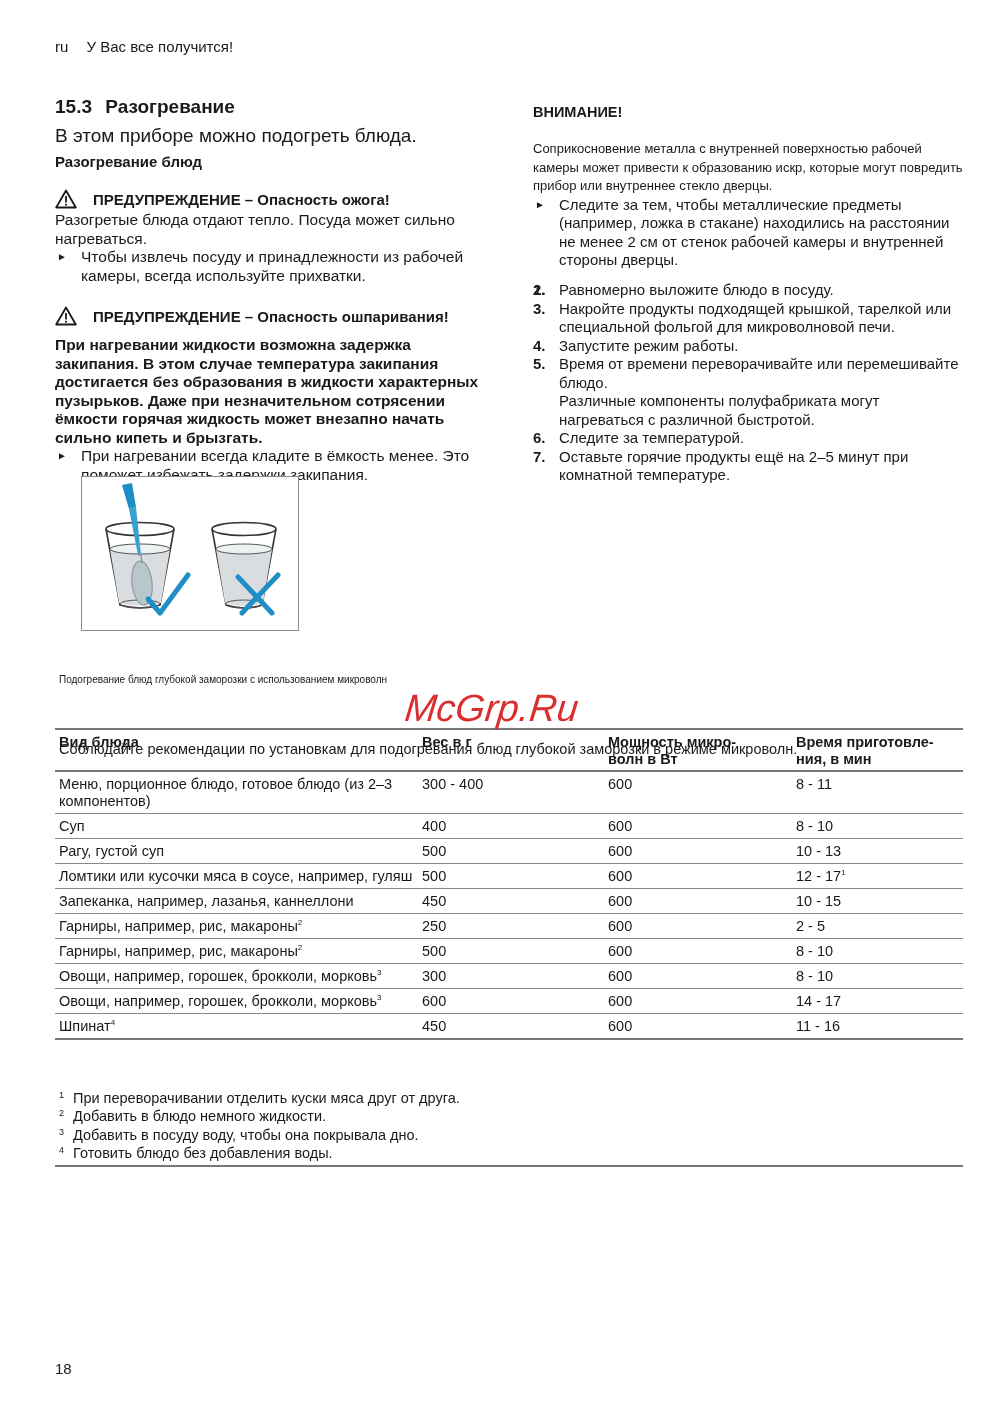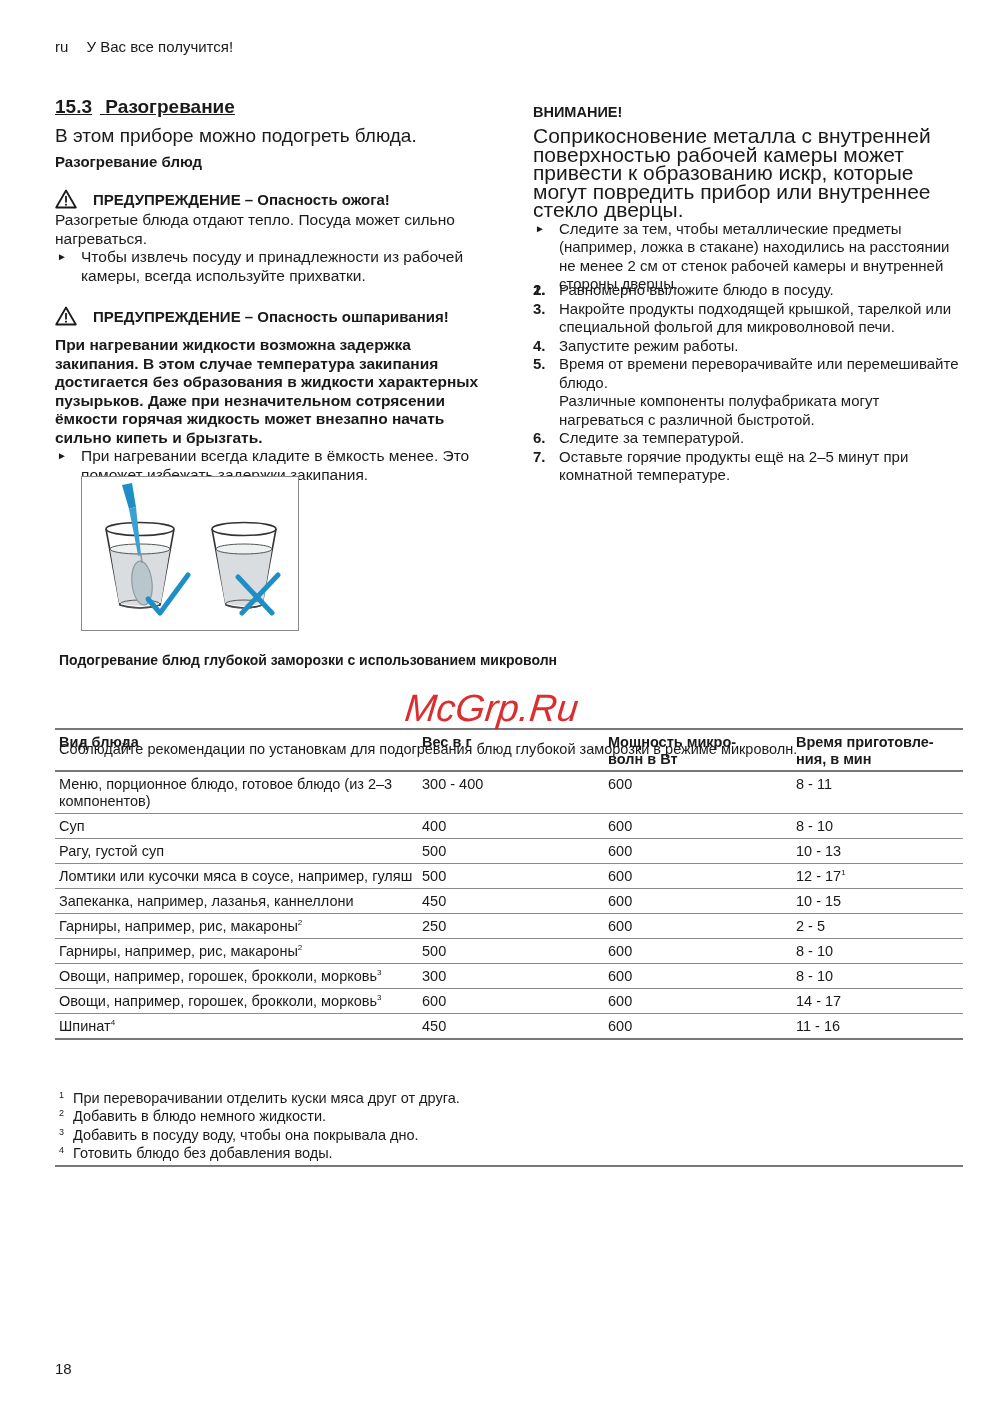--- a/index.html
+++ b/index.html
@@ -3,41 +3,41 @@
   <meta charset="utf-8">
   <style>
     html, body { margin: 0; padding: 0; background: #ffffff; }
     body {
       width: 1000px; height: 1414px; position: relative; overflow: hidden;
       font-family: "Liberation Sans", sans-serif; color: #1a1a1a;
     }
     .abs { position: absolute; }
     .header { left: 55px; top: 38px; font-size: 15px; }
     .header .lang { font-weight: normal; margin-right: 14px; }
-    .sec-title { left: 55px; top: 96px; font-size: 19px; font-weight: bold; text-decoration: underline; }
+    .sec-title { left: 55px; top: 96px; font-size: 19px; font-weight: bold; }
     .sec-title .num { margin-right: 8px; }
     .intro { left: 55px; top: 125px; font-size: 19px; }
     .subhead { left: 55px; top: 153px; font-size: 15px; font-weight: bold; text-align: center; }
 
     .col-left { left: 55px; width: 440px; }
     .col-right { left: 533px; width: 430px; }
 
     .warn-title { font-size: 15px; font-weight: bold; display: flex; align-items: center; }
     .warn-icon { width: 22px; height: 20px; margin-right: 16px; display: inline-block; }
     .para { font-size: 15.5px; line-height: 18.5px; }
     .bullet { position: relative; padding-left: 26px; font-size: 15.5px; line-height: 18.5px; }
     .bullet .marker { position: absolute; left: 2px; top: 0; font-size: 10px; }
 
     .ol-item { position: relative; padding-left: 26px; font-size: 15px; line-height: 18.5px; }
     .ol-item .n { position: absolute; left: 0; top: 0; font-weight: bold; }
     .ol-item .note { display: block; }
 
     .illus { left: 81px; top: 476px; width: 216px; height: 153px; border: 1.5px solid #8a8a8a; background: #fff; }
 
-    .tbl-title { left: 59px; top: 652px; font-size: 14px; font-weight: bold; }
+    .tbl-title { left: 59px; top: 674px; font-size: 10px; font-weight: normal; }
     .tbl-desc { left: 59px; top: 697px; font-size: 14.5px; margin-top: 44px; }
     .watermark { left: 405px; top: 687px; font-size: 38px; color: #d81e1e; font-style: italic; letter-spacing: 0px; transform: skewX(-6deg); opacity: 0.92; }
 
     table.food {
       position: absolute; left: 55px; top: 728px; width: 908px;
       border-collapse: collapse; font-size: 14.5px;
     }
     table.food thead tr { border-top: 2px solid #777; border-bottom: 2px solid #777; }
     table.food th { text-align: left; font-weight: bold; padding: 4px 4px 2px 4px; vertical-align: top; line-height: 17px; }
     table.food td { padding: 4px 4px 3px 4px; vertical-align: top; line-height: 17px; }
@@ -126,21 +126,21 @@
     </g>
     <g stroke="#1e8fc6" stroke-width="5" stroke-linecap="round">
       <path d="M156 100 L190 136"></path>
       <path d="M196 98 L160 136"></path>
     </g>
   </svg>
 </div>
 
 <div class="abs col-right" style="top:104px;">
   <div style="font-size:14.5px;font-weight:bold;">ВНИМАНИЕ!</div>
-  <div class="para" style="margin-top:7px;font-size:21px;">Соприкосновение металла с внутренней поверхностью рабочей камеры может привести к образованию искр, которые могут повредить прибор или внутреннее стекло дверцы.</div>
+  <div class="para" style="margin-top:20px;font-size:13px;">Соприкосновение металла с внутренней поверхностью рабочей камеры может привести к образованию искр, которые могут повредить прибор или внутреннее стекло дверцы.</div>
   <div class="bullet" style="font-size:15px;">
     <span class="marker">►</span>
     <span>Следите за тем, чтобы металлические предметы (например, ложка в стакане) находились на расстоянии не менее 2 см от стенок рабочей камеры и внутренней стороны дверцы.</span>
   </div>
 </div>
 
 <div class="abs col-right" style="top:281px;">
   <div class="ol-item"><span class="n">1.</span></div>
   <div class="ol-item"><span class="n">2.</span><span>Равномерно выложите блюдо в посуду.</span></div>
   <div class="ol-item"><span class="n">3.</span><span>Накройте продукты подходящей крышкой, тарелкой или специальной фольгой для микроволновой печи.</span></div>

